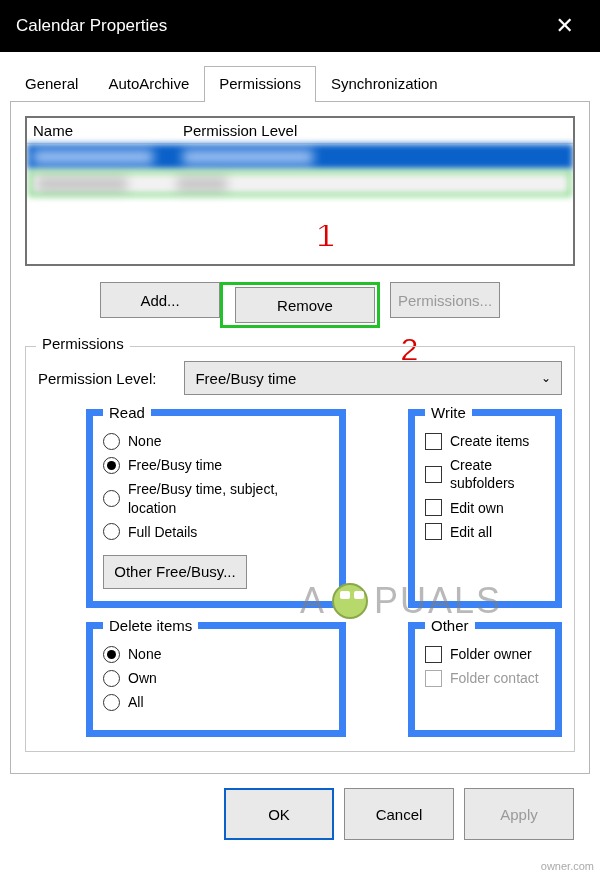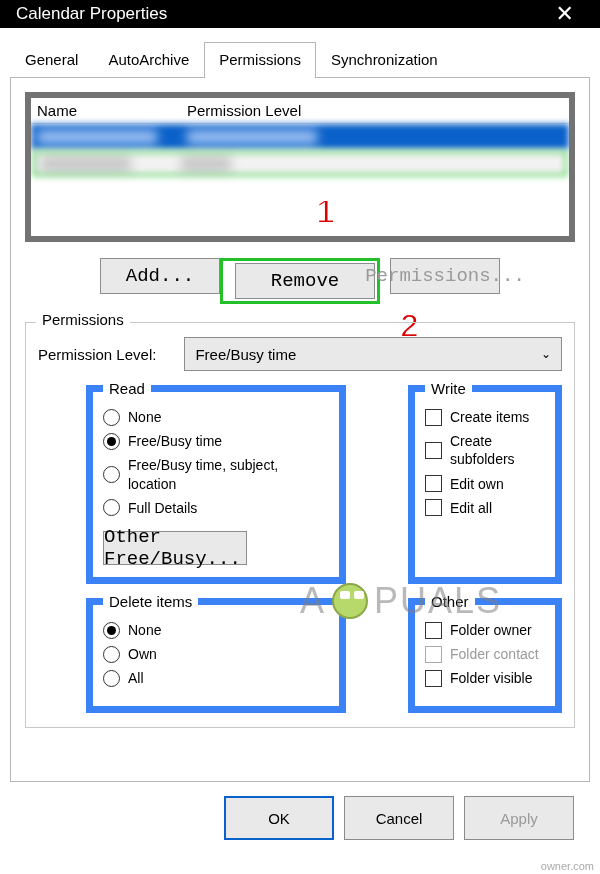--- a/index.html
+++ b/index.html
@@ -1,33 +1,33 @@
 <!DOCTYPE html>
 <html><head>
 <meta charset="utf-8">
 <style>
 * { box-sizing: border-box; font-family: "Segoe UI", Tahoma, sans-serif; }
 body { margin: 0; background: #fff; width: 600px; height: 874px; position: relative; overflow: hidden; }
-.titlebar { background: #000; color: #fff; height: 28px; display: flex; align-items: center; padding: 0 16px; font-size: 17px; font-weight: 400; }
+.titlebar { background: #000; color: #fff; height: 52px; display: flex; align-items: center; padding: 0 16px; font-size: 17px; font-weight: 400; }
 .titlebar .close-x { margin-left: auto; font-size: 22px; cursor: pointer; padding: 4px 10px; }
 .content { padding: 14px 10px 10px 10px; }
 .tabs { display: flex; border-bottom: 1px solid #b5b5b5; position: relative; }
 .tab { padding: 8px 14px 10px 14px; font-size: 15px; border: 1px solid transparent; border-bottom: none; margin-bottom: -1px; cursor: pointer; }
 .tab.active { border-color: #b5b5b5; background: #fff; border-radius: 0; }
 .tab-body { border: 1px solid #b5b5b5; border-top: none; padding: 14px 14px 14px 14px; min-height: 720px; }
-.listbox { border: 6px solid #737373; height: 150px; background: #fff; margin-bottom: 16px; position: relative; overflow: hidden; }
+.listbox { border: 2px solid #737373; height: 150px; background: #fff; margin-bottom: 16px; position: relative; overflow: hidden; }
 .list-head { display: flex; height: 26px; font-size: 15px; padding-left: 6px; align-items: center; border-bottom: 1px solid #e0e0e0; }
 .list-head .col1 { width: 150px; }
 .list-row { display: flex; height: 25px; align-items: center; padding-left: 6px; font-size: 14px; }
 .row-sel { background: #0a61c9; color: #fff; filter: blur(3px); }
 .row-hl { border: 2px solid #22c12a; margin: 2px; filter: blur(3px); background: #f2f2f2; color: #666; }
 .blur-cell { filter: blur(4px); background: rgba(128,128,128,.4); height: 14px; width: 100px; }
 .row-sel .blur-cell { background: rgba(200,220,255,.8); }
 .btnrow { display: flex; justify-content: center; gap: 0; margin-bottom: 18px; position: relative; }
-.wbtn { background: #e9e9e9; border: 1px solid #8c8c8c; font-size: 19px; height: 36px; display: inline-flex; align-items: center; justify-content: center; cursor: pointer; font-family: Liberation Mono, monospace; }
+.wbtn { background: #e9e9e9; border: 1px solid #8c8c8c; font-size: 15px; height: 36px; display: inline-flex; align-items: center; justify-content: center; cursor: pointer; }
 .wbtn.disabled { color: #9a9a9a; cursor: default; }
 .add-btn { width: 120px; }
 .remove-btn { width: 140px; margin-left: 10px; }
 .remove-wrap { border: 3px solid #22c12a; padding: 2px; display: inline-flex; }
 .props-btn { width: 110px; margin-left: 10px; }
 .annot { position: absolute; font-family: Arial, sans-serif; font-weight: 900; font-size: 34px; color: #dd0000; -webkit-text-stroke: 2px #fff; text-shadow: 2px 2px 0 #fff, -2px -2px 0 #fff, 2px -2px 0 #fff, -2px 2px 0 #fff; }
 .annot1 { top: 164px; left: 316px; }
 .annot2 { top: 278px; left: 400px; }
 .grp { border: 1px solid #c8c8c8; padding: 14px 12px 14px 12px; margin-bottom: 14px; position: relative; }
 .grp-title { position: absolute; top: -12px; left: 10px; background: #fff; padding: 0 6px; font-size: 15px; }
@@ -40,21 +40,21 @@
 .subgrp-title { position: absolute; top: -12px; left: 10px; background: #fff; padding: 0 6px; font-size: 15px; }
 .opt { display: flex; align-items: center; gap: 8px; font-size: 14px; margin: 6px 0; cursor: pointer; line-height: 1.3; }
 .radio { width: 17px; height: 17px; border: 1px solid #333; border-radius: 50%; display: inline-flex; align-items: center; justify-content: center; flex-shrink: 0; }
 .radio.checked::after { content: ""; width: 9px; height: 9px; background: #000; border-radius: 50%; }
 .chk { width: 17px; height: 17px; border: 1px solid #333; display: inline-flex; align-items: center; justify-content: center; flex-shrink: 0; }
 .chk.disabled { border-color: #aaa; }
 .opt .lbl.disabled { color: #9a9a9a; }
 .other-btn { width: 144px; height: 34px; margin-top: 8px; }
 .read-col { flex: 0 0 260px; }
 .bottom-row { border-top: 1px solid #b5b5b5; padding: 14px 16px; display: flex; justify-content: flex-end; gap: 10px; position: absolute; bottom: 20px; left: 10px; right: 10px; background: #fff; }
-.bbtn { width: 110px; height: 44px; background: #e9e9e9; border: 1px solid #8c8c8c; font-size: 15px; cursor: pointer; display: inline-flex; align-items: center; justify-content: center; }
+.bbtn { width: 110px; height: 52px; background: #e9e9e9; border: 1px solid #8c8c8c; font-size: 15px; cursor: pointer; display: inline-flex; align-items: center; justify-content: center; }
 .bbtn.primary { border: 2px solid #0a61c9; }
 .bbtn.disabled { color: #9a9a9a; }
 .wm { position: absolute; font-family: Georgia, serif; font-size: 36px; color: rgba(128,128,128,.55); letter-spacing: 2px; top: 580px; left: 300px; display: flex; align-items: center; gap: 6px; }
 .wm .face { width: 36px; height: 36px; background: #b7d86a; border-radius: 50%; display: inline-block; border: 2px solid #8aa84a; position: relative; }
 .wm .face::before { content: ""; position: absolute; width: 10px; height: 8px; background: #fff; top: 6px; left: 6px; border-radius: 2px; box-shadow: 14px 0 0 #fff; }
 .src { position: absolute; bottom: 2px; right: 6px; font-size: 11px; color: #aaa; }
 </style>
 </head>
 <body>
 
@@ -171,24 +171,20 @@
         <div class="subgrp">
           <span class="subgrp-title">Other</span>
           <div class="opt">
               <span class="chk"></span>
               <span class="lbl">Folder owner</span>
             </div>
           <div class="opt">
               <span class="chk disabled"></span>
               <span class="lbl disabled">Folder contact</span>
             </div>
-          <div class="opt">
-              <span class="chk"></span>
-              <span class="lbl">Folder visible</span>
-            </div>
         </div>
       </div>
     </div>
 
   </div>
 </div>
 
 <div class="wm">
   <span>A</span>
     <span class="face"></span>

